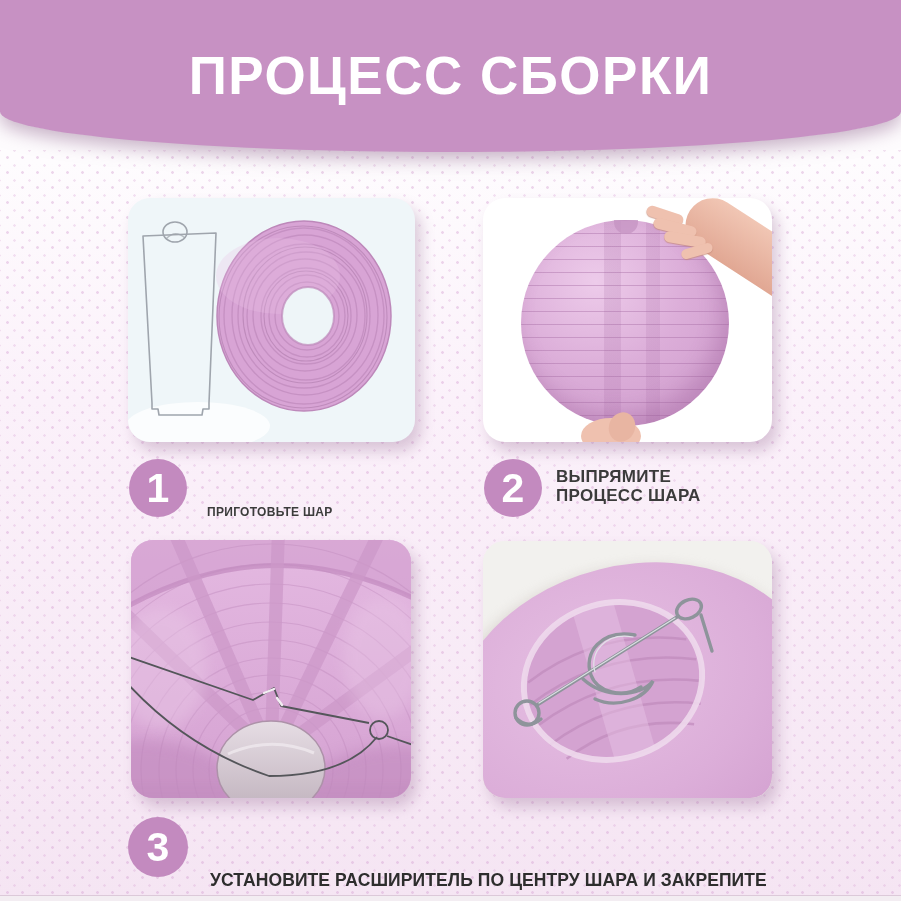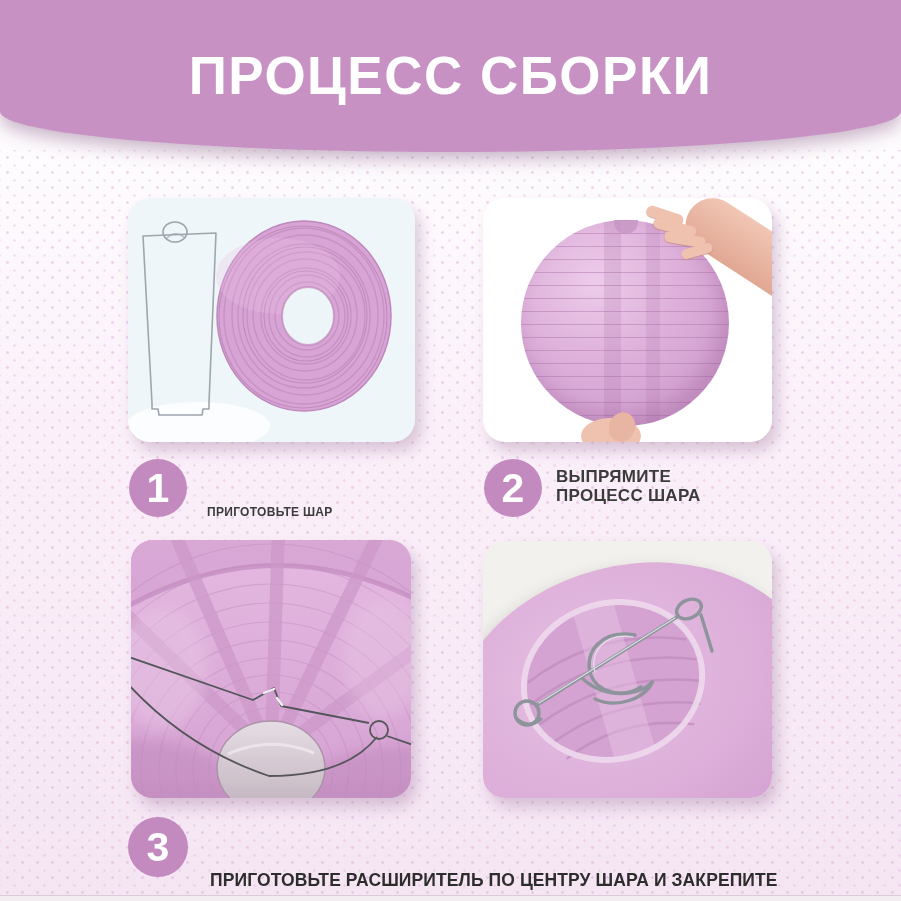--- a/index.html
+++ b/index.html
@@ -234,17 +234,17 @@
 </div>
 
 <div class="step-circle c2">2</div>
 <div class="step-text t2">
   <div>ВЫПРЯМИТЕ</div>
   <div>ПРОЦЕСС ШАРА</div>
 </div>
 
 <div class="step-circle c3">3</div>
 <div class="step-text t3">
-  <div>ПРИГОТОВЬТЕ РАСШИРИТЕЛЬ ПО ЦЕНТРУ ШАРА И ЗАКРЕПИТЕ</div>
+  <div>УСТАНОВИТЕ РАСШИРИТЕЛЬ ПО ЦЕНТРУ ШАРА И ЗАКРЕПИТЕ</div>
   
 </div>
 
 <div class="bottom-edge"></div>
 
 </body></html>

